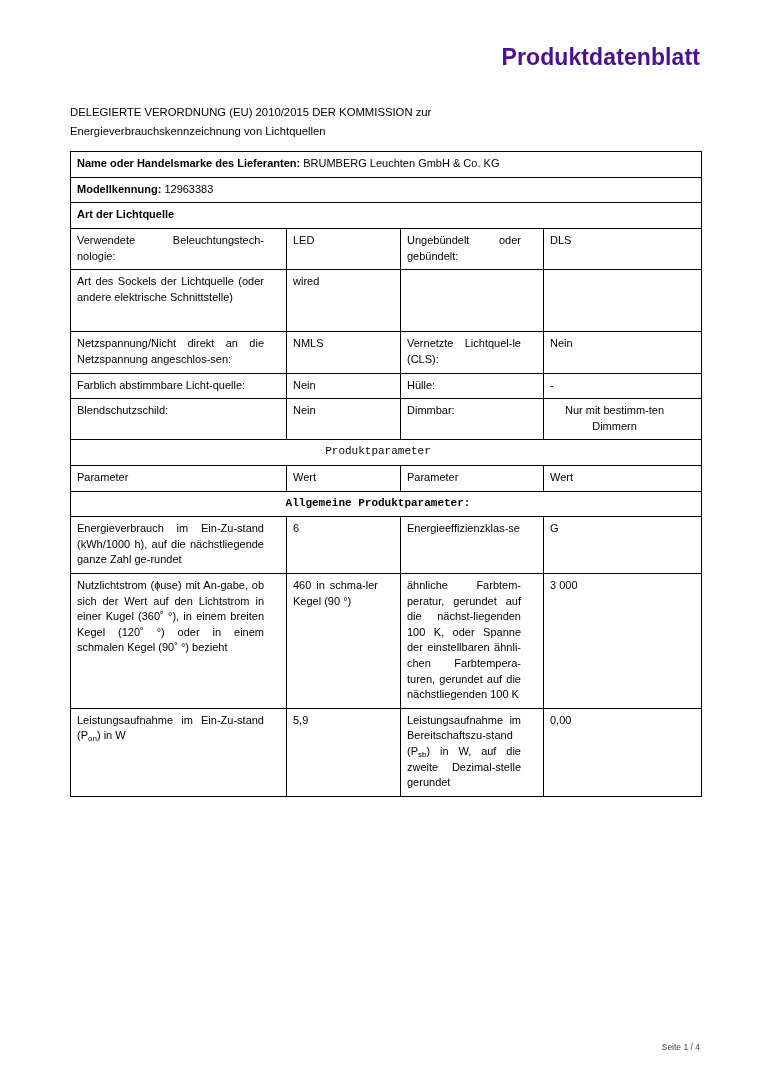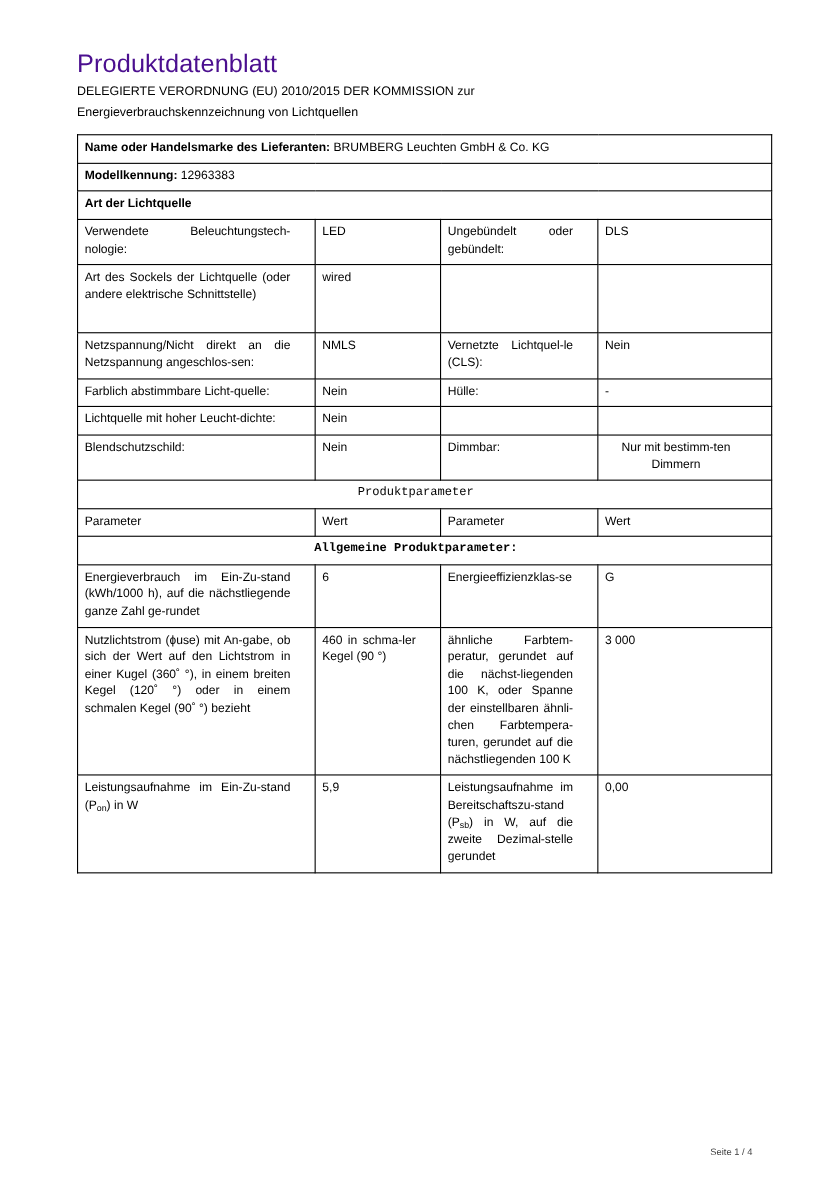--- a/index.html
+++ b/index.html
@@ -16,23 +16,24 @@
   .page {
     position: relative;
     width: 764px;
     min-height: 1080px;
     padding: 44px 64px 0 70px;
     background: #ffffff;
   }
   .doc-title {
     color: #4b0f8f;
     font-size: 23px;
-    font-weight: normal;
-    margin: 0 0 3px 0;
+    font-weight: bold;
+    margin: 0 0 32px 0;
     letter-spacing: 0.1px;
+    text-align: right;
   }
   .subtitle {
     font-size: 11.3px;
     line-height: 1.65;
     margin-bottom: 11px;
     color: #000;
   }
   table.main {
     width: 631px;
     border-collapse: collapse;
@@ -60,21 +61,21 @@
     padding-bottom: 5px;
   }
   .sect-center {
     text-align: center;
     padding: 4px 6px 5px 6px;
     font-family: Liberation Mono, monospace;
   }
   .empty { }
   .footer {
     position: absolute;
-    right: 80px;
+    right: 64px;
     bottom: 28px;
     font-size: 8.5px;
     color: #3f3f3f;
   }
   sub {
     font-size: 8px;
     vertical-align: baseline;
     position: relative;
     top: 2px;
   }
@@ -138,26 +139,20 @@
       <td class="justify">Vernetzte Lichtquel-le (CLS):</td>
       <td class="val">Nein</td>
     </tr>
     <tr>
       <td class="justify">Farblich abstimmbare Licht-quelle:</td>
       <td class="val">Nein</td>
       <td class="justify">Hülle:</td>
       <td class="val">-</td>
     </tr>
     <tr>
-      <td class="justify">Lichtquelle mit hoher Leucht-dichte:</td>
-      <td class="val">Nein</td>
-      <td class="justify empty"></td>
-      <td class="val empty"></td>
-    </tr>
-    <tr>
       <td class="justify">Blendschutzschild:</td>
       <td class="val">Nein</td>
       <td class="justify">Dimmbar:</td>
       <td class="val" style="text-align:center">Nur mit bestimm-ten Dimmern</td>
     </tr>
 
     <tr>
       <td class="sect-center" colspan="4">Produktparameter</td>
     </tr>
 

